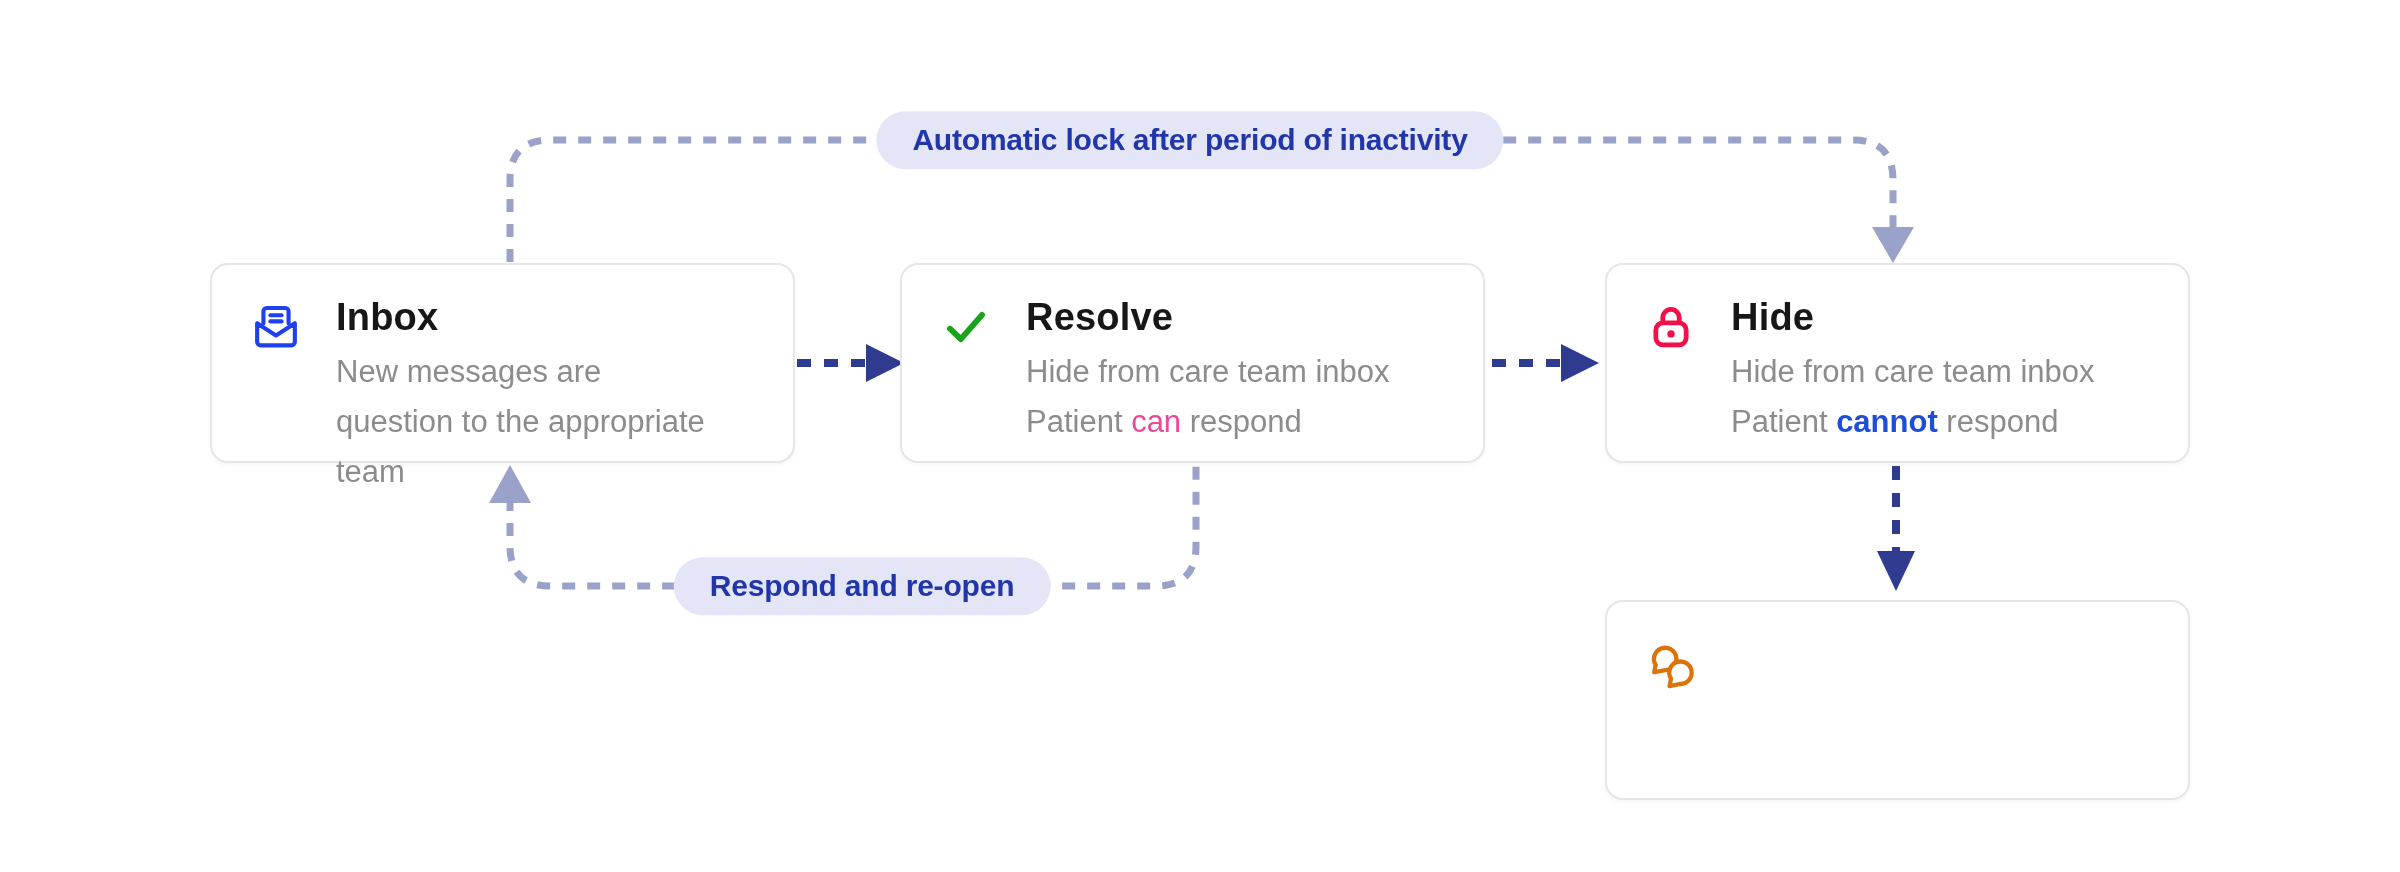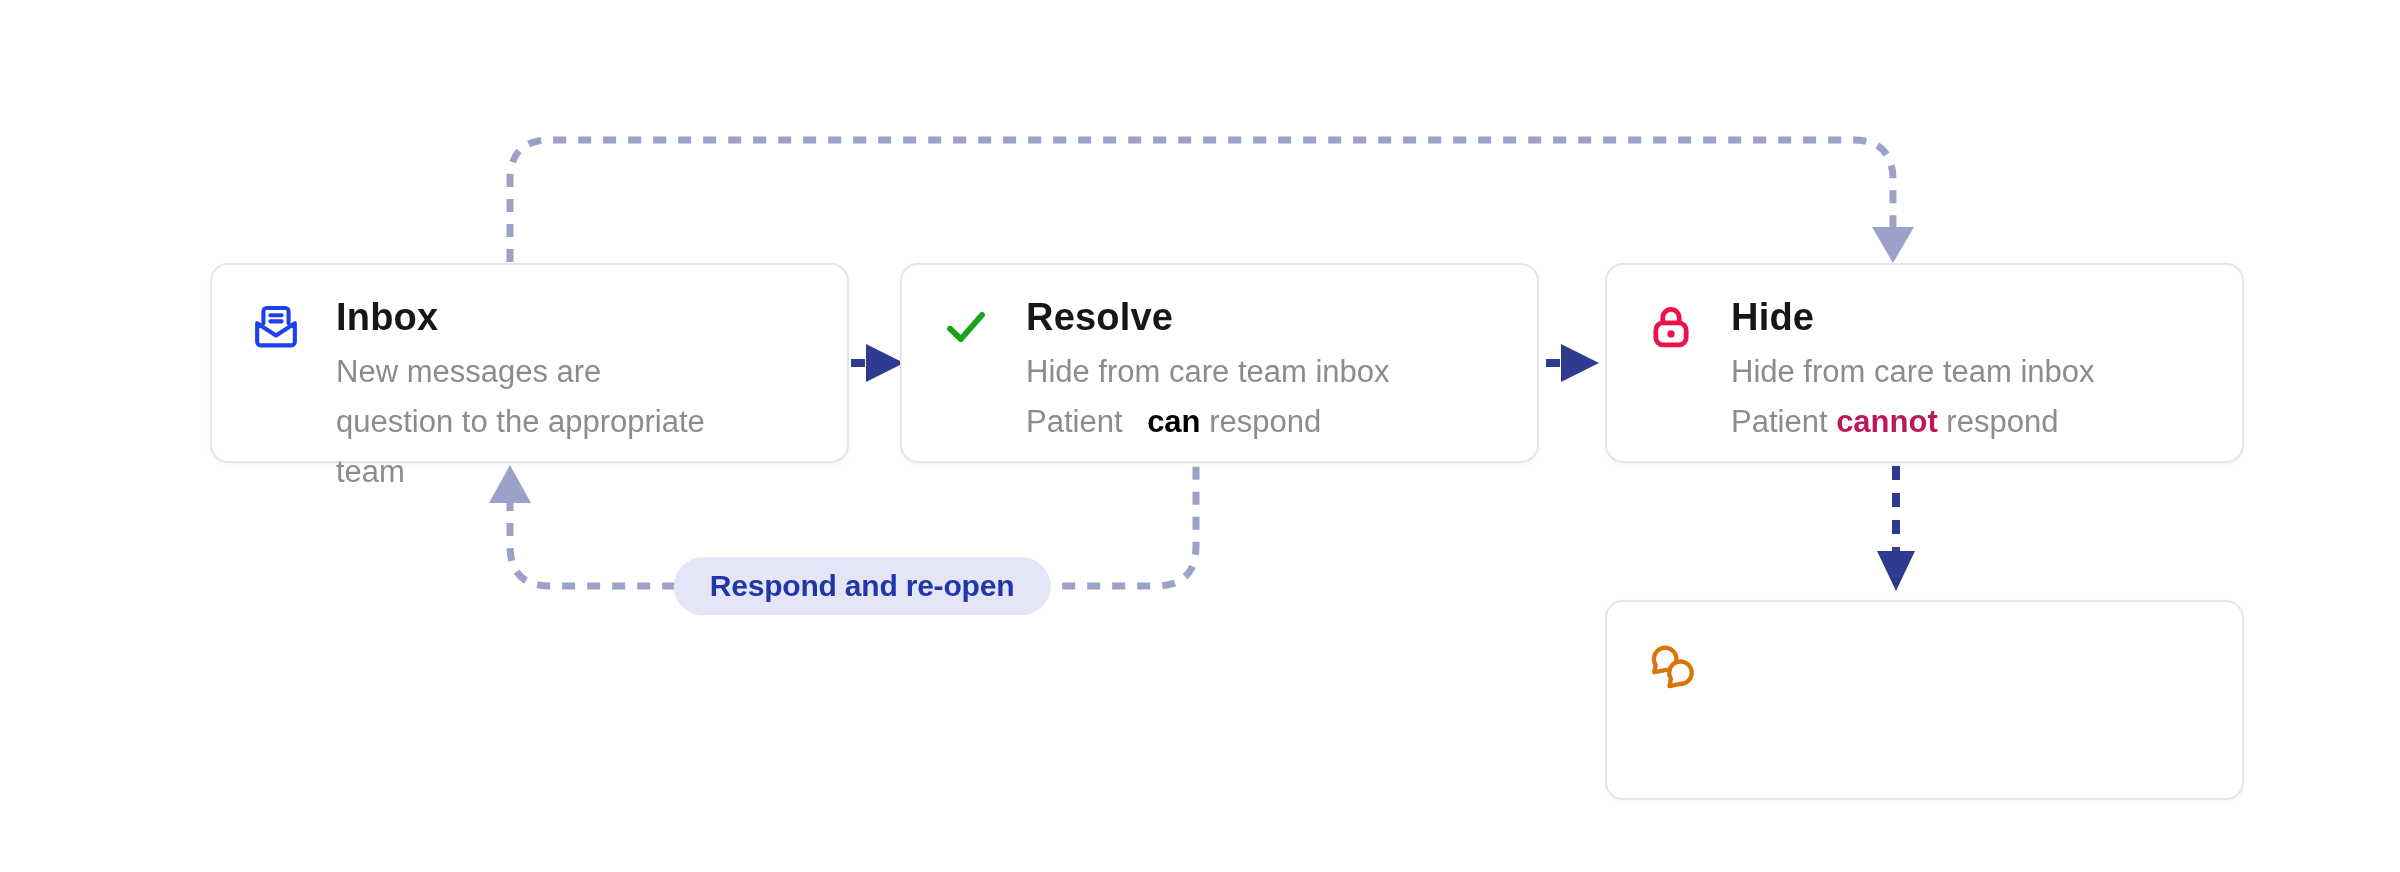--- a/index.html
+++ b/index.html
@@ -3,43 +3,43 @@
 <meta charset="utf-8">
 <style>
   html,body { margin:0; padding:0; background:#ffffff; }
   .canvas {
     position:relative; width:2400px; height:872px; background:#ffffff; overflow:hidden;
     font-family:"Liberation Sans", sans-serif;
   }
   .connectors { position:absolute; left:0; top:0; width:2400px; height:872px; pointer-events:none; }
 
   .node {
-    position:absolute; width:639px; height:200px; box-sizing:border-box;
+    position:absolute; width:585px; height:200px; box-sizing:border-box;
     background:#ffffff; border:2px solid #e6e6e9; border-radius:18px;
     box-shadow:0 2px 4px rgba(0,0,0,0.04);
     display:flex; padding:28px 26px 0 38px;
   }
   .node-inbox   { left:210px;  top:263px; }
   .node-resolve { left:900px;  top:263px; }
   .node-lock    { left:1605px; top:263px; }
   .node-start   { left:1605px; top:600px; }
 
   .icon-col { width:56px; margin-right:30px; padding-top:8px; flex:none; }
   .icon-col svg { display:block; }
 
   .node-title {
     font-size:38px; font-weight:700; color:#171717; line-height:48px; letter-spacing:0.2px;
   }
   .node-desc {
     margin-top:6px; font-size:31px; font-weight:400; color:#8c8c8c; line-height:50px;
   }
   .desc-w-inbox { max-width:388px; }
   .desc-w-start { max-width:430px; }
-  .em-green { color:#000000; font-weight:700;margin-left:16px; }
-  .em-red   { color:#be185d; font-weight:700; }
+  .em-green { color:#ec4899; font-weight:400; }
+  .em-red   { color:#1d4ed8; font-weight:700; }
 
   .pill {
     position:absolute; transform:translate(-50%,-50%);
     background:#e4e6f8; color:#2136a9;
     font-size:30px; font-weight:600; letter-spacing:-0.2px; white-space:nowrap;
     padding:13px 36px; border-radius:999px; line-height:1.05;
   }
   .pill-top    { left:1190px; top:140px; }
   .pill-bottom { left:862px;  top:586px; }
 </style>
@@ -59,20 +59,21 @@
     <path d="M797,363 H866" fill="none" stroke-width="8" stroke-dasharray="14 13" stroke="#2e3b8f"></path>
     <polygon points="866,344 866,382 904,363" fill="#2e3b8f"></polygon>
 
     <path d="M1492,363 H1561" fill="none" stroke-width="8" stroke-dasharray="14 13" stroke="#2e3b8f"></path>
     <polygon points="1561,344 1561,382 1599,363" fill="#2e3b8f"></polygon>
 
     <path d="M1896,466 V551" fill="none" stroke-width="8" stroke-dasharray="14 13" stroke="#2e3b8f"></path>
     <polygon points="1877,551 1915,551 1896,591" fill="#2e3b8f"></polygon>
   </svg>
 
+  <div class="pill pill-top">Automatic lock after period of inactivity</div>
   <div class="pill pill-bottom">Respond and re-open</div>
 
   <div class="node node-inbox">
     <div class="icon-col">
       <svg width="52" height="52" viewBox="0 0 24 24" fill="none">
         <path d="M6.2,10.3 V4.7 A1.5,1.5 0 0 1 7.7,3.2 H16.3 A1.5,1.5 0 0 1 17.8,4.7 V10.3 M9.4,6.6 H14.6 M9.4,9.4 H14.6 M3.3,10.3 L12,15.9 L20.7,10.3 M3.3,10.3 V18.8 A1.7,1.7 0 0 0 5,20.5 H19 A1.7,1.7 0 0 0 20.7,18.8 V10.3" stroke-width="1.9" stroke-linecap="round" stroke-linejoin="round" stroke="#1e40ef"></path>
       </svg>
     </div>
     <div>
       <div class="node-title">Inbox</div>

